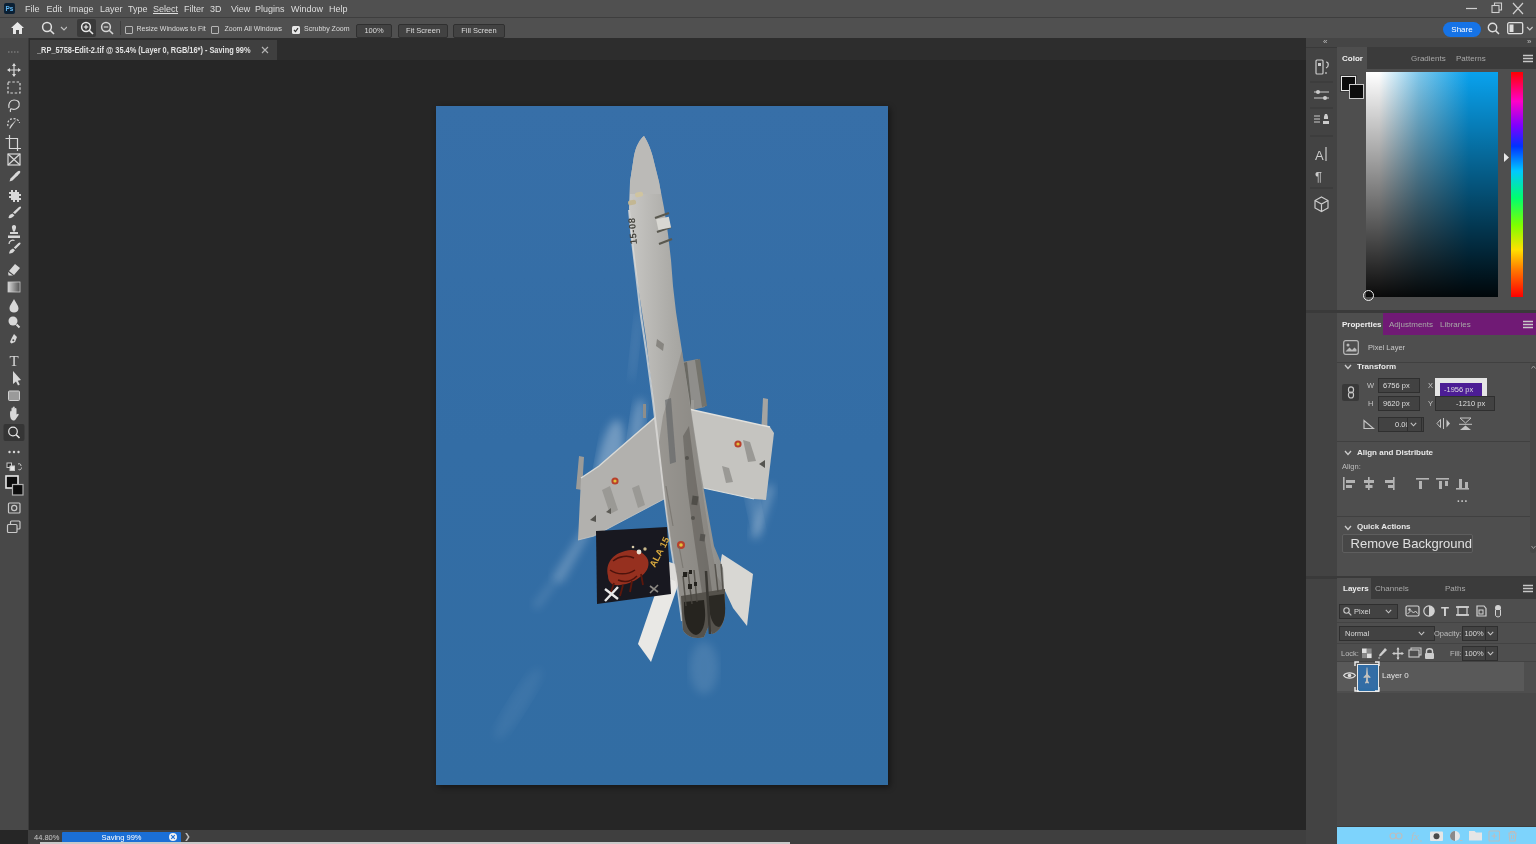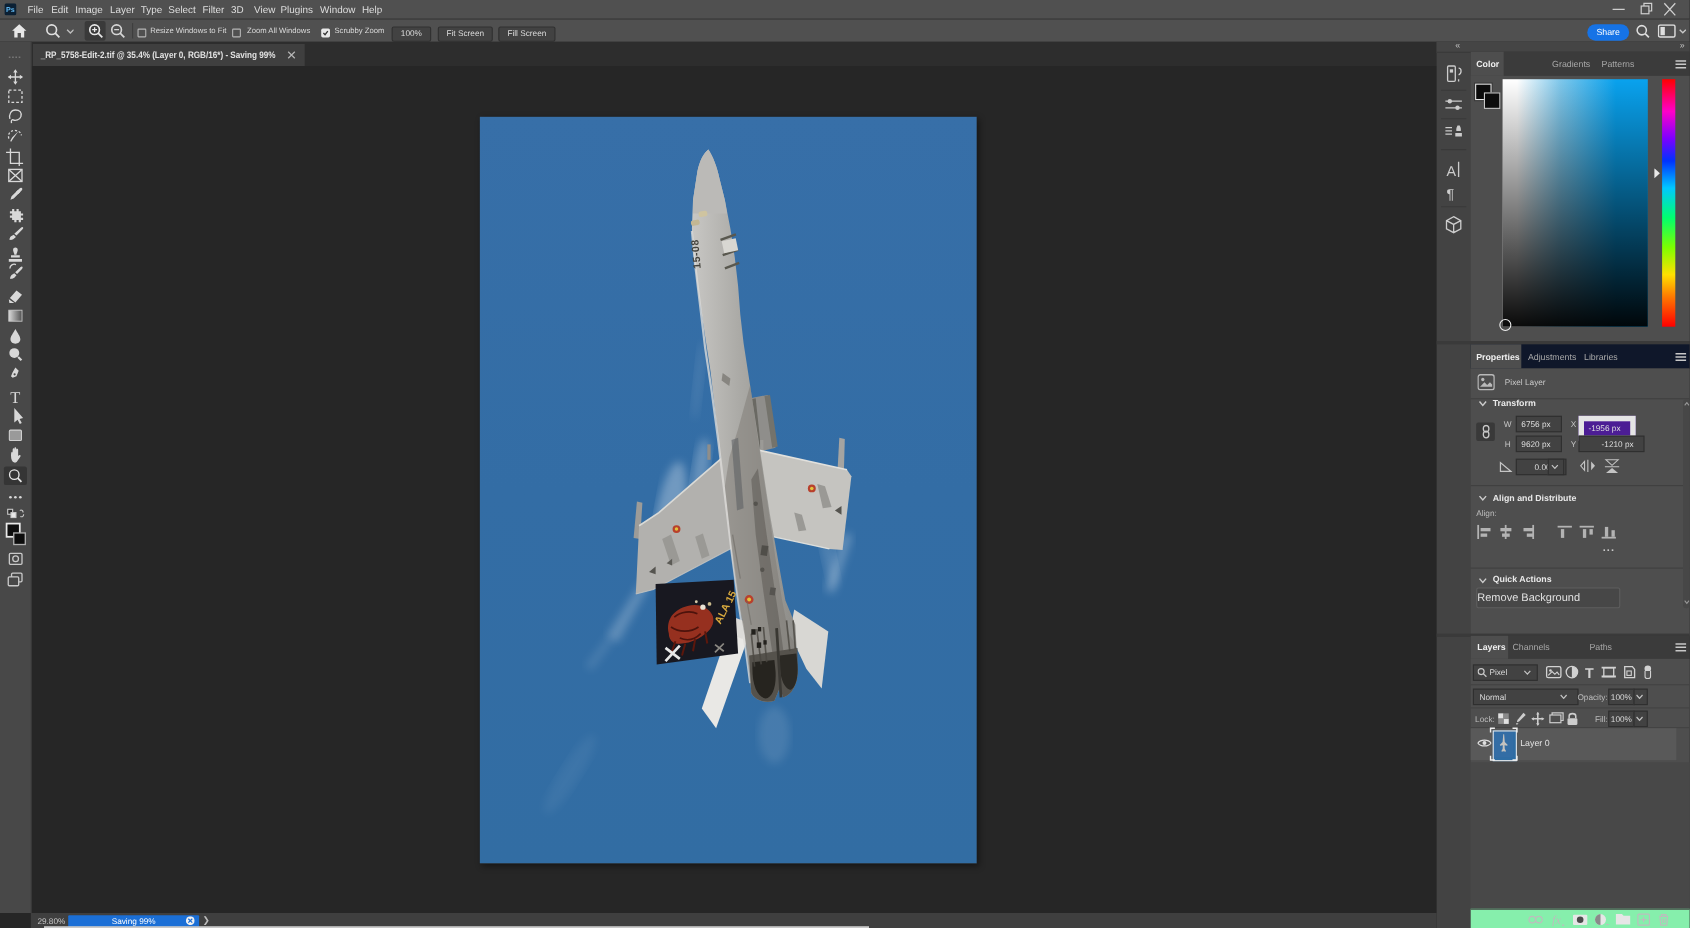--- a/index.html
+++ b/index.html
@@ -13,21 +13,21 @@
   <svg class="ab" style="left:4px;top:3px;" width="11" height="11" viewBox="0 0 11 11">
       <rect x="0" y="0" width="11" height="11" rx="2" fill="#0b2034"></rect>
       <text x="5.5" y="8" font-size="6.5" font-weight="bold" fill="#5fb7f2" text-anchor="middle" font-family="Liberation Sans">Ps</text>
     </svg>
   <div class="ab" style="top:3.5px;font-size:9px;color:#dedede;">
     <span class="ab" style="left:25px;">File</span>
       <span class="ab" style="left:46.5px;">Edit</span>
       <span class="ab" style="left:68.5px;">Image</span>
       <span class="ab" style="left:100px;">Layer</span>
       <span class="ab" style="left:128px;">Type</span>
-      <span class="ab" style="left:153px;">Select</span>
+      <span class="ab" style="left:153px;text-decoration:underline;">Select</span>
       <span class="ab" style="left:184px;">Filter</span>
       <span class="ab" style="left:210px;">3D</span>
       <span class="ab" style="left:231px;text-align:right;">View</span>
       <span class="ab" style="left:255px;">Plugins</span>
       <span class="ab" style="left:291px;">Window</span>
       <span class="ab" style="left:329px;">Help</span>
   </div>
 
   <svg class="ab" style="left:1460px;top:0;" width="76" height="17" viewBox="0 0 76 17">
     <line x1="6" y1="8.5" x2="17" y2="8.5" stroke="#cfcfcf" stroke-width="1.2"></line>
@@ -353,21 +353,21 @@
   <rect x="256" y="390" width="6" height="9" fill="#504e49" transform="rotate(8 259 394)"></rect>
   <rect x="264" y="428" width="5" height="7" fill="#565450" transform="rotate(8 266 431)"></rect>
   <circle cx="251" cy="352" r="2" fill="#55534e"></circle>
   <circle cx="257" cy="412" r="2" fill="#55534e"></circle>
   <path d="M230,380 L237,420 M243,440 L247,462" stroke="#6e6b65" stroke-width="1.2" opacity="0.6"></path>
  </svg>
  </div>
 </div>
 
 <div class="ab" id="statusbar" style="left:28px;top:830px;width:1278px;height:14px;background:#3f3f3f;">
-  <div class="ab" style="left:6px;top:3px;font-size:7.5px;color:#c8c8c8;">29.80%</div>
+  <div class="ab" style="left:6px;top:3px;font-size:7.5px;color:#c8c8c8;">44.80%</div>
   <div class="ab" style="left:34px;top:1.5px;width:119px;height:11px;background:#1b6fd6;border-radius:1px;">
     <div class="ab" style="left:0;top:0;width:100%;text-align:center;font-size:7.5px;color:#fff;line-height:11px;">Saving 99%</div>
     <svg class="ab" style="left:107px;top:1.5px;" width="8" height="8" viewBox="0 0 8 8">
         <circle cx="4" cy="4" r="4" fill="#f0f0f0"></circle>
         <path d="M2.2 2.2 L5.8 5.8 M5.8 2.2 L2.2 5.8" stroke="#1b6fd6" stroke-width="1.1"></path>
       </svg>
   </div>
   <div class="ab" style="left:156px;top:2px;color:#bdbdbd;font-size:8px;">❯</div>
   <div class="ab" style="left:12px;top:12px;width:750px;height:2px;background:#c9c9c9;"></div>
 </div>
@@ -419,21 +419,21 @@
       <div class="ab" style="left:-3px;top:218px;width:9px;height:9px;border:1.2px solid #f0f0f0;border-radius:50%;"></div>
     </div>
 
     <div class="ab" style="left:174px;top:3px;width:12px;height:225px;background:linear-gradient(to bottom,#ff0000,#ff00c8 13%,#7d00ff 24%,#0032ff 33%,#00c8ff 44%,#00ff6e 56%,#7dff00 68%,#ffe000 79%,#ff7800 88%,#ff0000);"></div>
     <svg class="ab" style="left:166px;top:84px;" width="7" height="9" viewBox="0 0 7 9">
         <path d="M1 0 L6 4.5 L1 9 Z" fill="#e8e8e8"></path>
       </svg>
   </div>
 
   <div class="ab" style="left:0;top:272px;width:230px;height:3px;background:#3a3a3a;"></div>
-  <div class="ab" style="left:31px;top:275px;width:199px;height:22px;background:#0f172a;">
+  <div class="ab" style="left:31px;top:275px;width:199px;height:22px;background:#701a75;">
     <div class="ab" style="left:0;top:0;width:46px;height:22px;background:#4e4e4e;"></div>
     <div class="ab" style="left:5px;top:7px;font-size:8px;font-weight:bold;color:#f0f0f0;">Properties</div>
     <div class="ab" style="left:52px;top:7px;font-size:8px;color:#a8a8a8;">Adjustments</div>
     <div class="ab" style="left:103px;top:7px;font-size:8px;color:#a8a8a8;">Libraries</div>
     <svg class="ab" style="left:186px;top:7px;" width="10" height="9" viewBox="0 0 10 9">
         <path d="M0 1.5 L10 1.5 M0 4.5 L10 4.5 M0 7.5 L10 7.5" stroke="#c8c8c8" stroke-width="1.4"></path>
       </svg>
   </div>
   <div class="ab" style="left:31px;top:297px;width:199px;height:243px;background:#4e4e4e;">
 
@@ -508,21 +508,21 @@
           <rect x="123" y="5" width="3" height="6"></rect>
       </g>
     </svg>
     <div class="ab" style="left:120px;top:158px;font-size:10px;font-weight:bold;color:#c9c9c9;letter-spacing:1px;">...</div>
     <div class="ab" style="left:0;top:181px;width:199px;height:1px;background:#404040;"></div>
 
     <svg class="ab" style="left:7px;top:190px;" width="8" height="6" viewBox="0 0 8 6">
         <path d="M1 1 L4 4.5 L7 1" fill="none" stroke="#cccccc" stroke-width="1.3"></path>
       </svg>
     <div class="ab" style="left:20px;top:187px;font-size:8px;font-weight:bold;color:#e8e8e8;">Quick Actions</div>
-    <div class="ab" style="left:5px;top:199px;width:129px;height:17px;background:#474747;border:1px solid #5e5e5e;border-radius:2px;font-size:10px;color:#e0e0e0;text-align:left;line-height:17px;">Remove Background</div>
+    <div class="ab" style="left:5px;top:199px;width:129px;height:17px;background:#474747;border:1px solid #5e5e5e;border-radius:2px;font-size:13px;color:#e0e0e0;text-align:right;line-height:17px;">Remove Background</div>
 
     <div class="ab" style="left:193px;top:28px;width:6px;height:190px;background:#474747;border-radius:3px;"></div>
     <svg class="ab" style="left:194px;top:30px;" width="5" height="5" viewBox="0 0 5 5">
         <path d="M0.5 3.5 L2.5 1 L4.5 3.5" fill="none" stroke="#999" stroke-width="1"></path>
       </svg>
     <svg class="ab" style="left:194px;top:210px;" width="5" height="5" viewBox="0 0 5 5">
         <path d="M0.5 1 L2.5 3.5 L4.5 1" fill="none" stroke="#999" stroke-width="1"></path>
       </svg>
   </div>
 
@@ -622,21 +622,21 @@
       </svg>
     <svg class="ab" style="left:17px;top:62px;" width="26" height="31" viewBox="0 0 26 31">
         <g stroke="#f0f0f0" stroke-width="1.4" fill="none">
           <path d="M1 5 L1 1 L5 1 M21 1 L25 1 L25 5 M25 26 L25 30 L21 30 M5 30 L1 30 L1 26"></path>
         </g>
       </svg>
     <div class="ab" style="left:45px;top:72px;font-size:8px;color:#e4e4e4;">Layer 0</div>
     <div class="ab" style="left:0;top:94px;width:199px;height:133px;background:#484848;"></div>
   </div>
 
-  <div class="ab" style="left:31px;top:788px;width:199px;height:18px;background:#86efac;border-top:1px solid #3d3d3d;">
+  <div class="ab" style="left:31px;top:788px;width:199px;height:18px;background:#7dd3fc;border-top:1px solid #3d3d3d;">
     <svg class="ab" style="left:52px;top:3px;" width="130" height="12" viewBox="0 0 130 12">
       <g stroke="#bdbdbd" fill="none" stroke-width="1.1">
         <circle cx="4" cy="6" r="3"></circle>
           <circle cx="10" cy="6" r="3"></circle>
         <text x="22" y="10" font-size="11" font-style="italic" fill="#bdbdbd" stroke="none" font-family="Liberation Serif">fx</text>
           <path d="M31 11 L33 11" stroke-width="1"></path>
         <rect x="41" y="1.5" width="13" height="9.5" rx="1" fill="#e6e6e6" stroke="none"></rect>
           <circle cx="47.5" cy="6.2" r="3" fill="#4a4a4a" stroke="none"></circle>
         <circle cx="66" cy="6" r="5" fill="#e6e6e6" stroke="none"></circle>
           <path d="M66 1 A5 5 0 0 0 66 11 Z" fill="#8a8a8a" stroke="none"></path>

